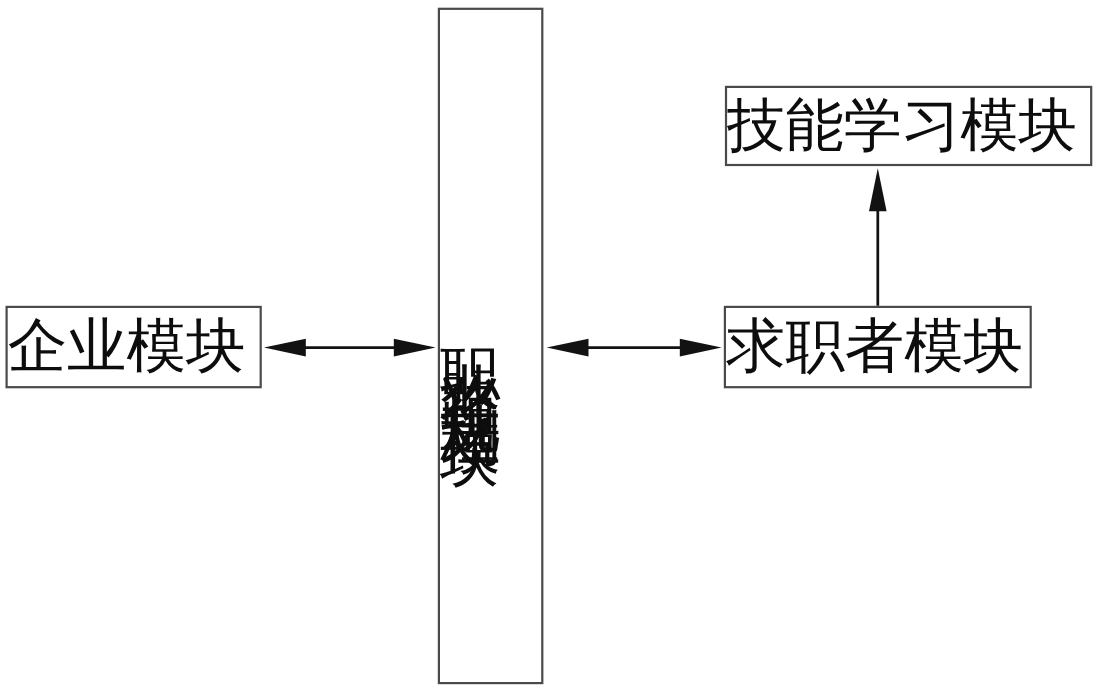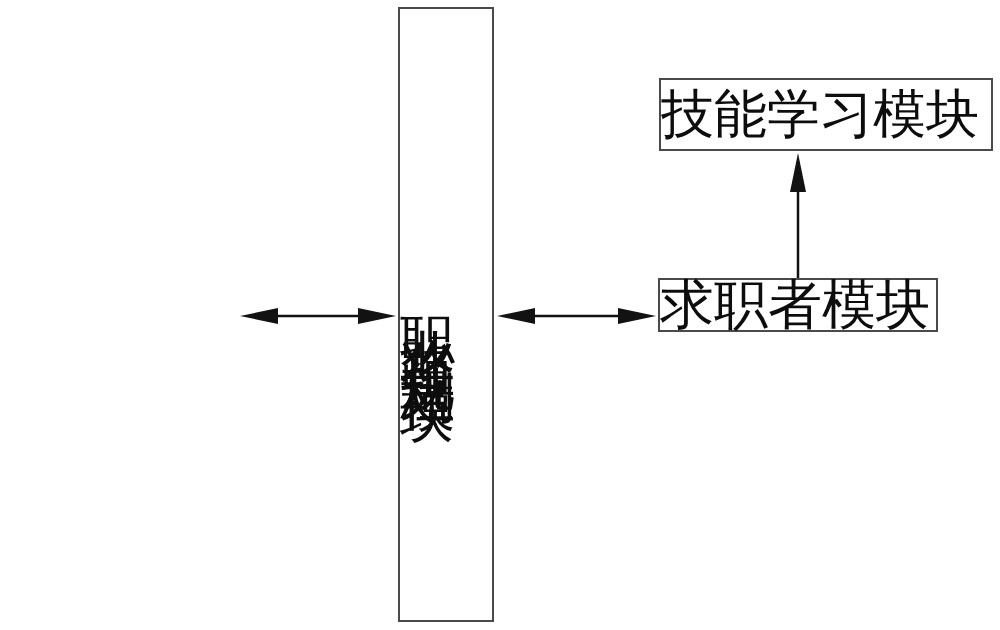--- a/index.html
+++ b/index.html
@@ -44,21 +44,21 @@
     left: 5px;
     top: 278px;
     width: 233px;
     height: 75px;
     font-size: 54px;
   }
   .node-right {
     left: 658px;
     top: 278px;
     width: 280px;
-    height: 54px;
+    height: 75px;
     font-size: 54px;
   }
   .node-topright {
     left: 659px;
     top: 78px;
     width: 334px;
     height: 73px;
     font-size: 53px;
   }
   .overlay {
@@ -90,20 +90,23 @@
     <g>
       <line x1="798" y1="279" x2="798" y2="186" stroke="#121212" stroke-width="2.5"></line>
       <polygon points="798,153 790,192 806,192" fill="#121212"></polygon>
     </g>
   </svg>
 
   <div class="node node-center">
     <span class="vtext">职业路径规划模块</span>
   </div>
 
+  <div class="node node-left">
+    <span>企业模块</span>
+  </div>
 
   <div class="node node-right">
     <span>求职者模块</span>
   </div>
 
   <div class="node node-topright">
     <span>技能学习模块</span>
   </div>
 
 </div>

